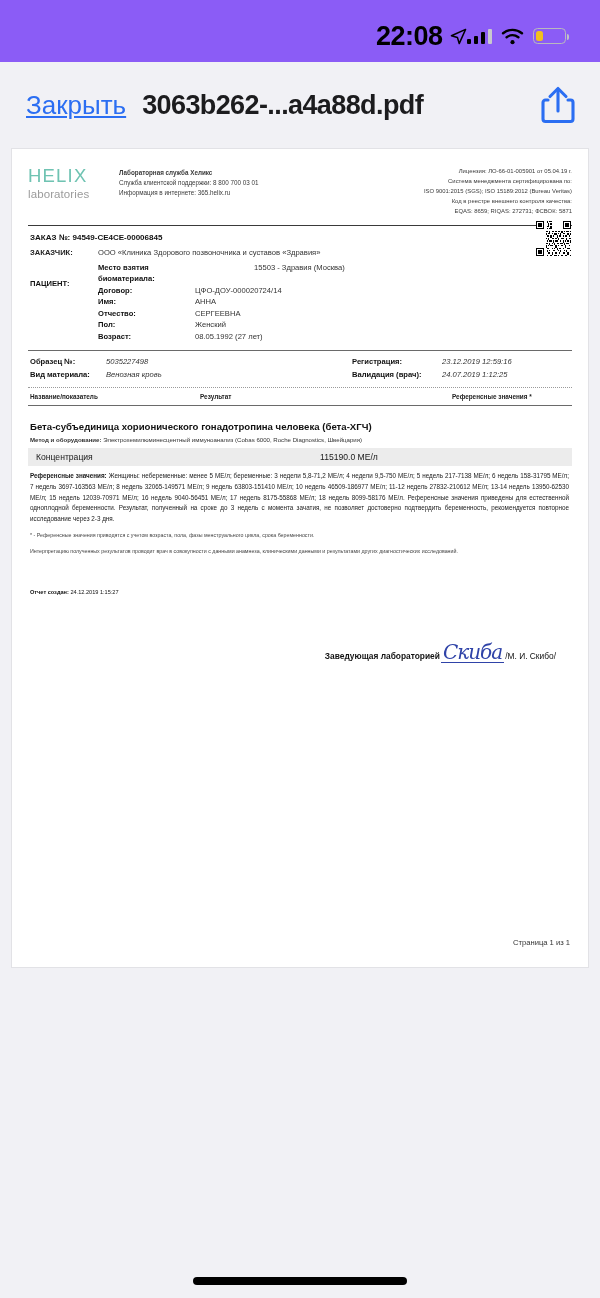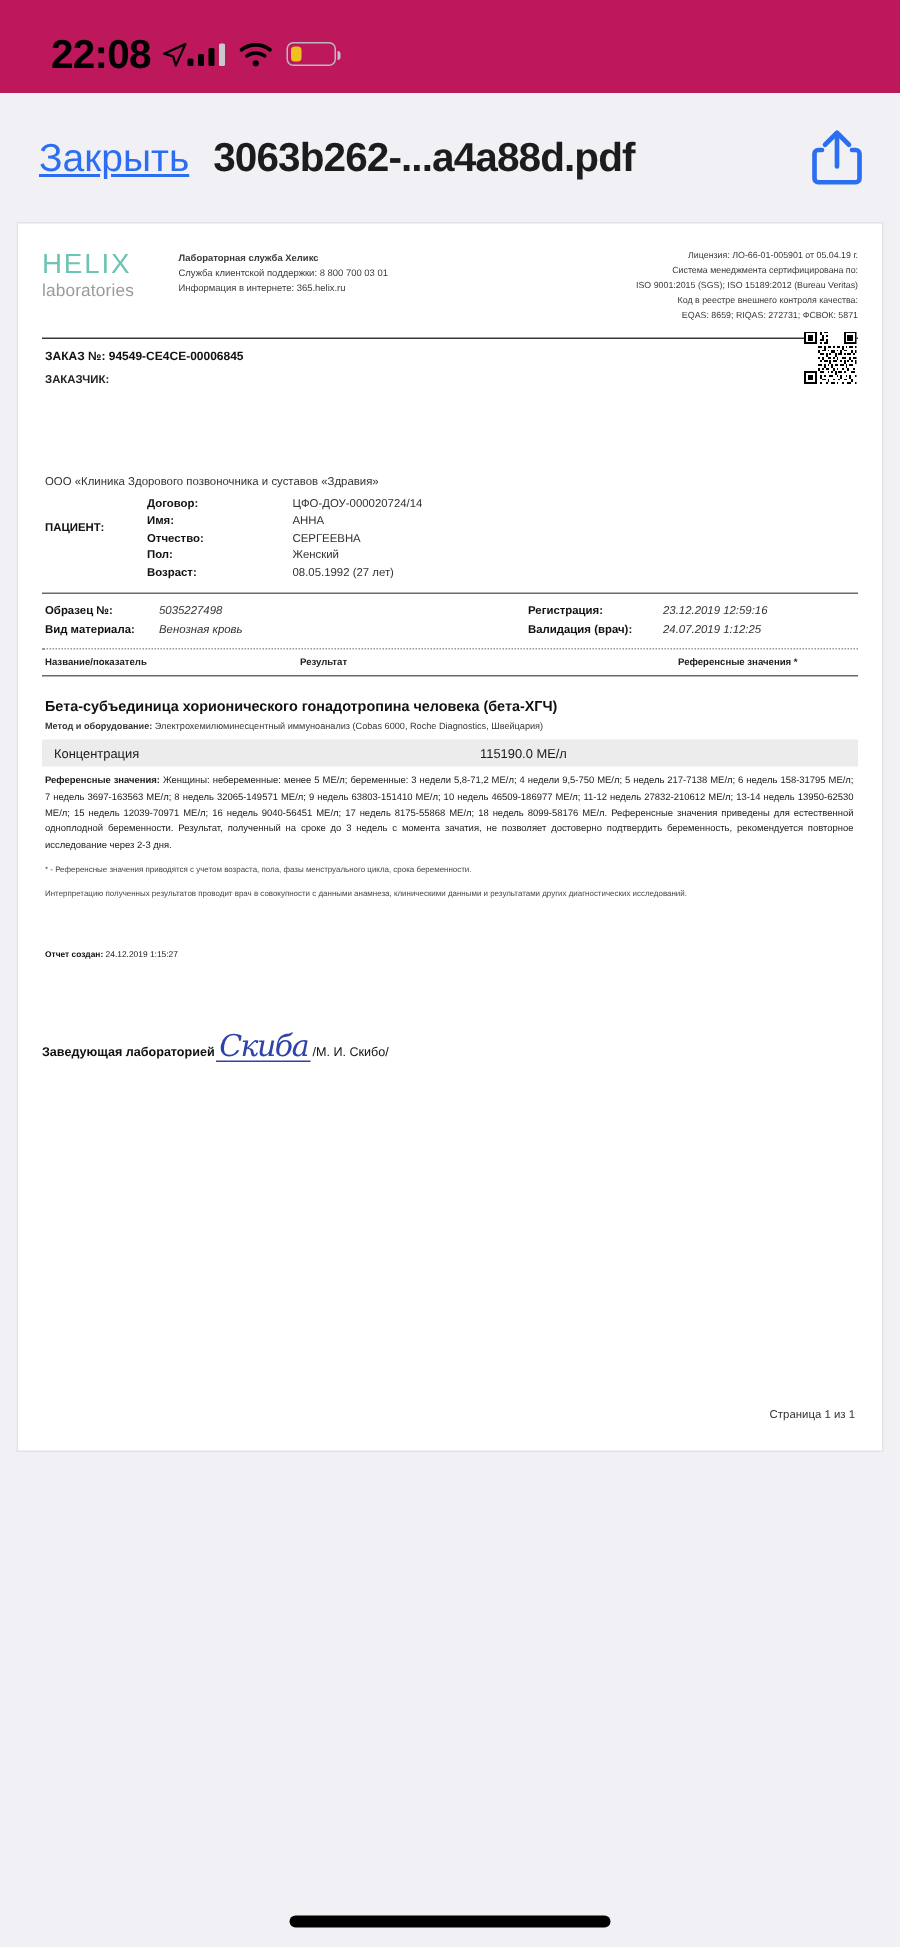--- a/index.html
+++ b/index.html
@@ -7,23 +7,23 @@
     width: 600px; height: 1298px;
     background: #f1f1f5;
     font-family: "Liberation Sans", sans-serif;
     overflow: hidden;
   }
 
   
   .statusbar {
     height: 62px;
     display: flex; align-items: center;
-    justify-content: flex-start;
+    justify-content: flex-end;
     padding: 10px 34px 0 34px;
-    background: #be185d;
+    background: #8b5cf6;
   }
   .sb-left { display: flex; align-items: center; gap: 7px; }
   .sb-time {
     font-size: 27px; font-weight: bold; color: #000;
     letter-spacing: -0.5px;
   }
   .loc-arrow { width: 17px; height: 17px; display:block; }
   .sb-right { display: flex; align-items: center; gap: 9px; }
   .bars { display: flex; align-items: flex-end; gap: 2.5px; height: 15px; }
   .bars i { width: 4.5px; background: #000; border-radius: 1px; display:block; }
@@ -86,21 +86,21 @@
   .license { text-align: right; font-size: 5.9px; color: #3a3a3a; line-height: 1.68; padding-top: 4px; }
 
   .hr-dark { border: none; border-top: 1.1px solid #3a3a3a; margin: 8px 0 0 0; }
   .hr-dot { border: none; border-top: 1px dotted #9a9a9a; margin: 0; }
   .hr-thin { border: none; border-top: 0.8px solid #6a6a6a; margin: 0; }
 
   
   .order-row { font-size: 8px; font-weight: bold; color: #111; padding: 7px 0 0 2px; }
   .qr { position: absolute; right: 17px; top: 72px; width: 35px; height: 35px; }
 
-  .cust-row { display: flex; font-size: 7.6px; color: #222; padding: 6px 0 0 2px; flex-direction: column; }
+  .cust-row { display: flex; font-size: 7.6px; color: #222; padding: 6px 0 0 2px; }
   .cust-label { font-weight: bold; width: 68px; flex: 0 0 68px; }
   .cust-val { color: #333; }
 
   .patient-block { display: flex; padding: 5px 0 0 2px; }
   .patient-tag {
     width: 68px; flex: 0 0 68px; font-size: 7.6px; font-weight: bold; color: #111;
     padding-top: 17px;
   }
   .patient-fields { flex: 1; }
   .pf-row { display: flex; font-size: 7.6px; line-height: 1.52; }
@@ -140,21 +140,21 @@
   .note {
     font-size: 5.3px; color: #444; line-height: 1.75;
     padding: 6px 3px 0 2px;
   }
   .note2 { padding-top: 7px; }
 
   .report-created { font-size: 5.6px; color: #111; padding: 32px 0 0 2px; }
   .report-created b { font-weight: bold; }
 
   .sign-area {
-    display: flex; align-items: flex-end; justify-content: flex-start;
+    display: flex; align-items: flex-end; justify-content: flex-end;
     padding: 48px 16px 0 0; gap: 0;
   }
   .sign-label { font-size: 8.4px; font-weight: bold; color: #111; padding-bottom: 2px; }
   .sign-script {
     font-family: "DejaVu Serif", serif; font-style: italic;
     font-size: 20px; color: #2f43a8; letter-spacing: -1px;
     line-height: 0.9; border-bottom: 1px solid #2f43a8;
     padding: 0 2px 1px 2px; margin: 0 1px;
   }
   .sign-name { font-size: 8.4px; color: #111; padding-bottom: 2px; }
@@ -352,20 +352,24 @@
 
   <div class="cust-row">
     <span class="cust-label">ЗАКАЗЧИК:</span>
     <span class="cust-val">ООО «Клиника Здорового позвоночника и суставов «Здравия»</span>
   </div>
 
   <div class="patient-block">
     <div class="patient-tag">ПАЦИЕНТ:</div>
     <div class="patient-fields">
       <div class="pf-row">
+        <span class="pf-key">Место взятия биоматериала:</span>
+        <span class="pf-val indent">15503 - Здравия (Москва)</span>
+      </div>
+      <div class="pf-row">
         <span class="pf-key">Договор:</span>
         <span class="pf-val">ЦФО-ДОУ-000020724/14</span>
       </div>
       <div class="pf-row">
         <span class="pf-key">Имя:</span>
         <span class="pf-val">АННА</span>
       </div>
       <div class="pf-row">
         <span class="pf-key">Отчество:</span>
         <span class="pf-val">СЕРГЕЕВНА</span>

